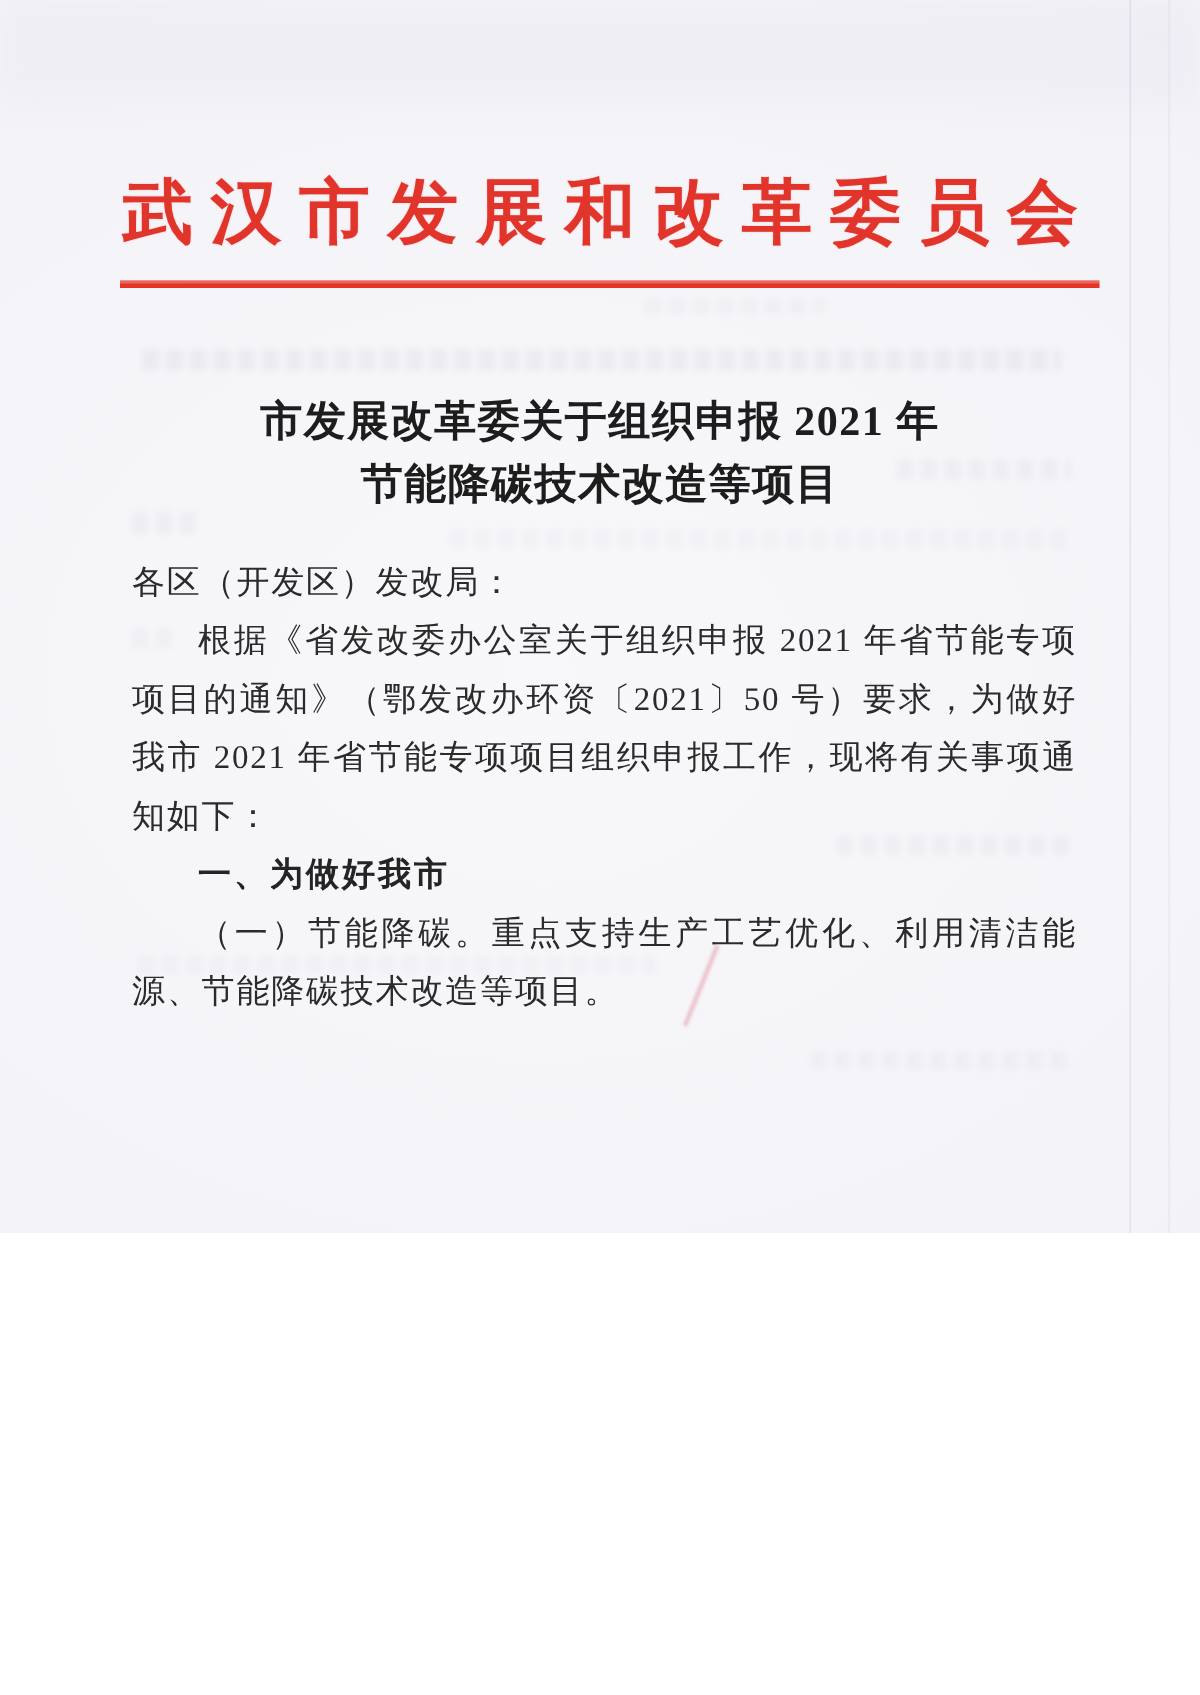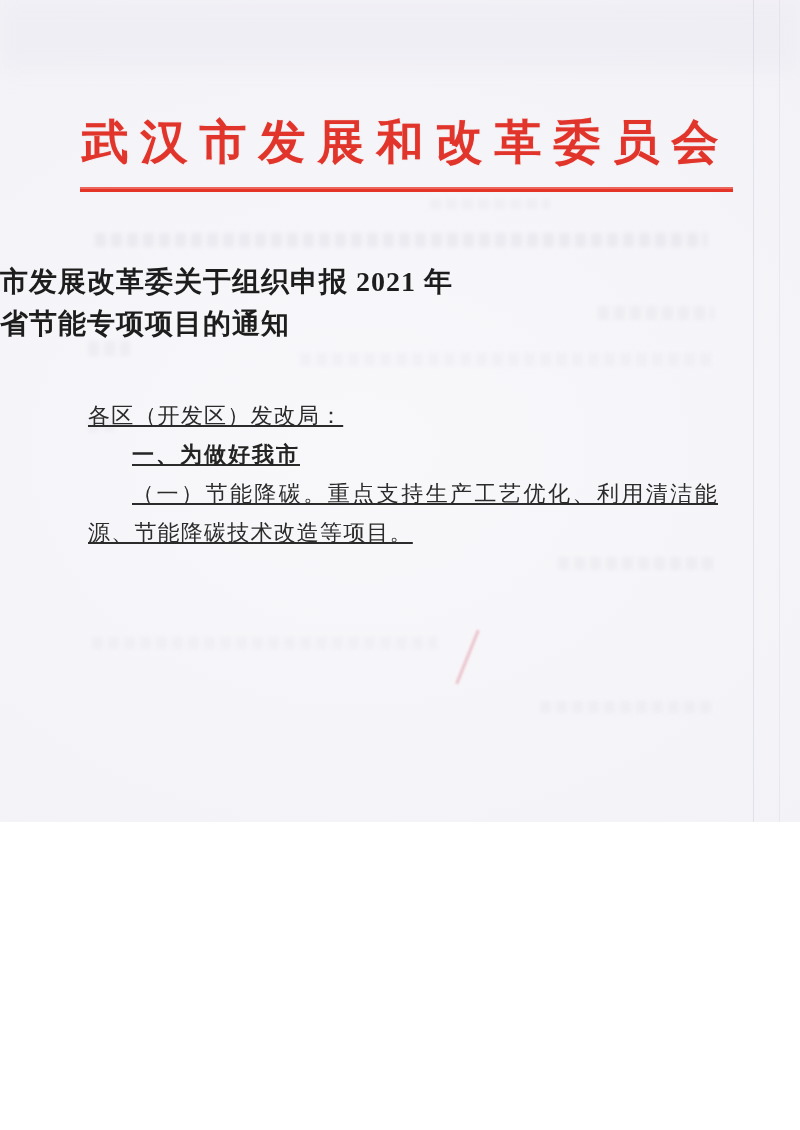--- a/index.html
+++ b/index.html
@@ -49,35 +49,34 @@
     left: 80px; top: 187px; width: 653px; height: 5px;
     box-shadow: inset 0 2px 0 rgba(255,255,255,0.25);
   }
   .red-rule.bottom {
     left: 80px; top: 1026px; width: 647px; height: 4px;
   }
 
   
   .doc-title {
     position: absolute; top: 261px; left: 0; width: 800px;
-    text-align: left;
+    text-align: center;
     font-size: 28px; line-height: 42px;
     font-weight: bold;
     color: #1d1d1d;
     letter-spacing: 1px;
   }
 
   
   .content {
-    position: absolute; top: 396px; left: 88px; width: 630px;
+    position: absolute; top: 368px; left: 88px; width: 630px;
     font-size: 22px; line-height: 39px;
     letter-spacing: 1.2px;
     color: #2b2b2b;
     text-align: justify;
-    text-decoration: underline;
   }
   .content p { margin: 0; }
   .content p.indent { text-indent: 2em; }
   .content p.heading {
     text-indent: 2em;
     font-weight: bold;
     font-family: "Liberation Sans", "DejaVu Sans", sans-serif;
     color: #242424;
     letter-spacing: 2px;
   }
@@ -117,24 +116,25 @@
   <div class="ghost" style="left:540px; top:701px; width:175px; height:12px; opacity:0.06;"></div>
   <div class="ghost" style="left:558px; top:865px; width:155px; height:12px; opacity:0.06;"></div>
   <div class="ghost" style="left:575px; top:949px; width:140px; height:13px; opacity:0.08;"></div>
   <div class="pink-streak"></div>
 
   <div class="agency-header">武汉市发展和改革委员会</div>
   <div class="red-rule top"></div>
 
   <div class="doc-title">
     <div>市发展改革委关于组织申报 2021 年</div>
-    <div>省节能专项项目的通知</div>
+    <div>节能降碳技术改造等项目</div>
   </div>
 
   <div class="content">
     <p>各区（开发区）发改局：</p>
+    <p class="indent">根据《省发改委办公室关于组织申报 2021 年省节能专项项目的通知》（鄂发改办环资〔2021〕50 号）要求，为做好我市 2021 年省节能专项项目组织申报工作，现将有关事项通知如下：</p>
     <p class="heading">一、为做好我市</p>
     <p class="indent">（一）节能降碳。重点支持生产工艺优化、利用清洁能源、节能降碳技术改造等项目。</p>
   </div>
 
   <div class="red-rule bottom"></div>
 
 </div>
 
 </body></html>

